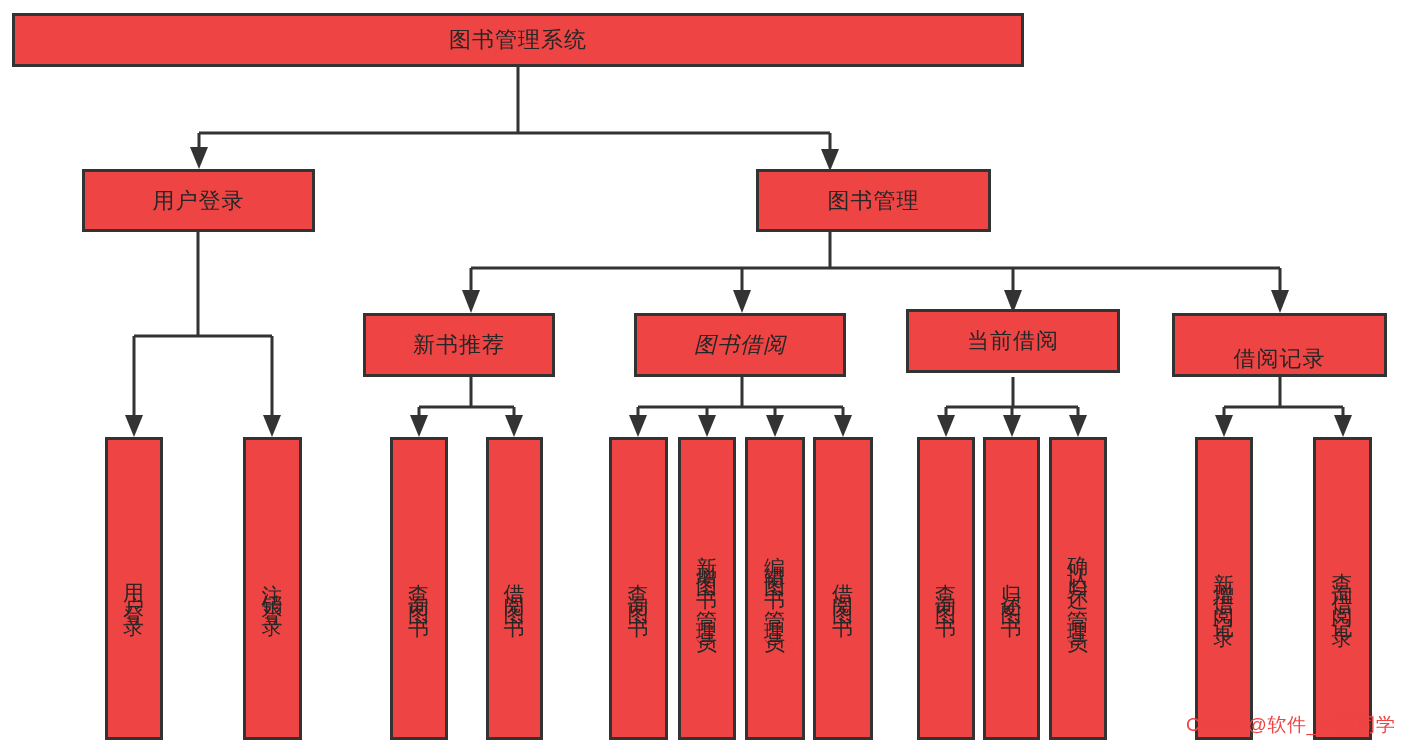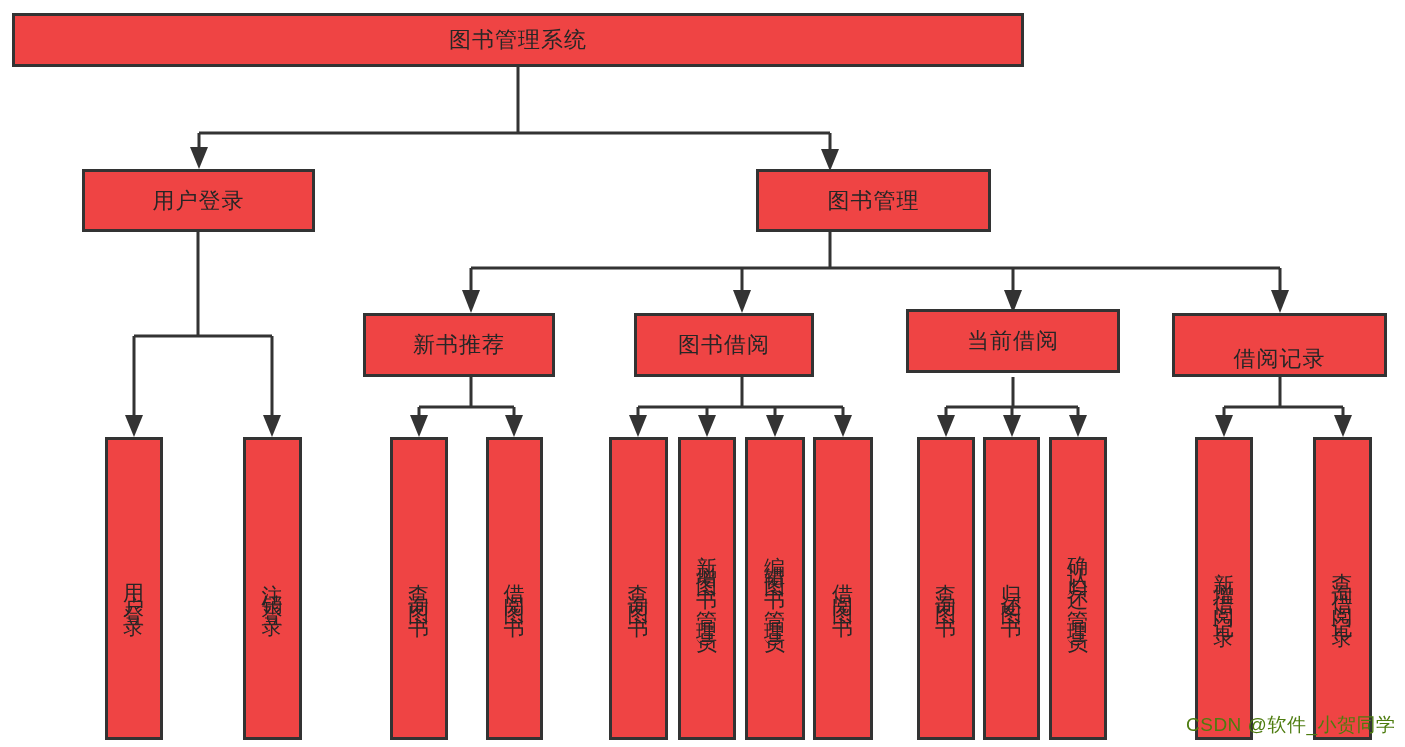--- a/index.html
+++ b/index.html
@@ -45,21 +45,21 @@
     letter-spacing: 11px;
     line-height: 1;
     white-space: nowrap;
   }
   .watermark {
     position: absolute;
     left: 1186px;
     top: 712px;
     width: 210px;
     font-size: 19px;
-    color: #4d7c0f;
+    color: #ef4444;
     letter-spacing: 0.5px;
     white-space: nowrap;
     z-index: 3;
   }
 </style>
 </head>
 <body>
 
 <div id="canvas">
 
@@ -117,21 +117,21 @@
   <div class="box h-node" style="left:82px; top:169px; width:233px; height:63px;">
     <span>用户登录</span>
   </div>
   <div class="box h-node" style="left:712px; top:169px; width:235px; height:63px;margin-left:44px;">
     <span>图书管理</span>
   </div>
 
   <div class="box h-node" style="left:363px; top:313px; width:192px; height:64px;">
     <span>新书推荐</span>
   </div>
-  <div class="box h-node" style="left:634px; top:313px; width:180px; height:64px;">
+  <div class="box h-node" style="left:634px; top:313px; width:212px; height:64px;font-style:italic;">
     <span>图书借阅</span>
   </div>
   <div class="box h-node" style="left:906px; top:309px; width:214px; height:64px;">
     <span>当前借阅</span>
   </div>
   <div class="box h-node" style="left:1172px; top:313px; width:215px; height:64px;align-items:flex-end;">
     <span>借阅记录</span>
   </div>
 
   <div class="box v-node" style="left:105px; top:437px; width:58px; height:303px;">

